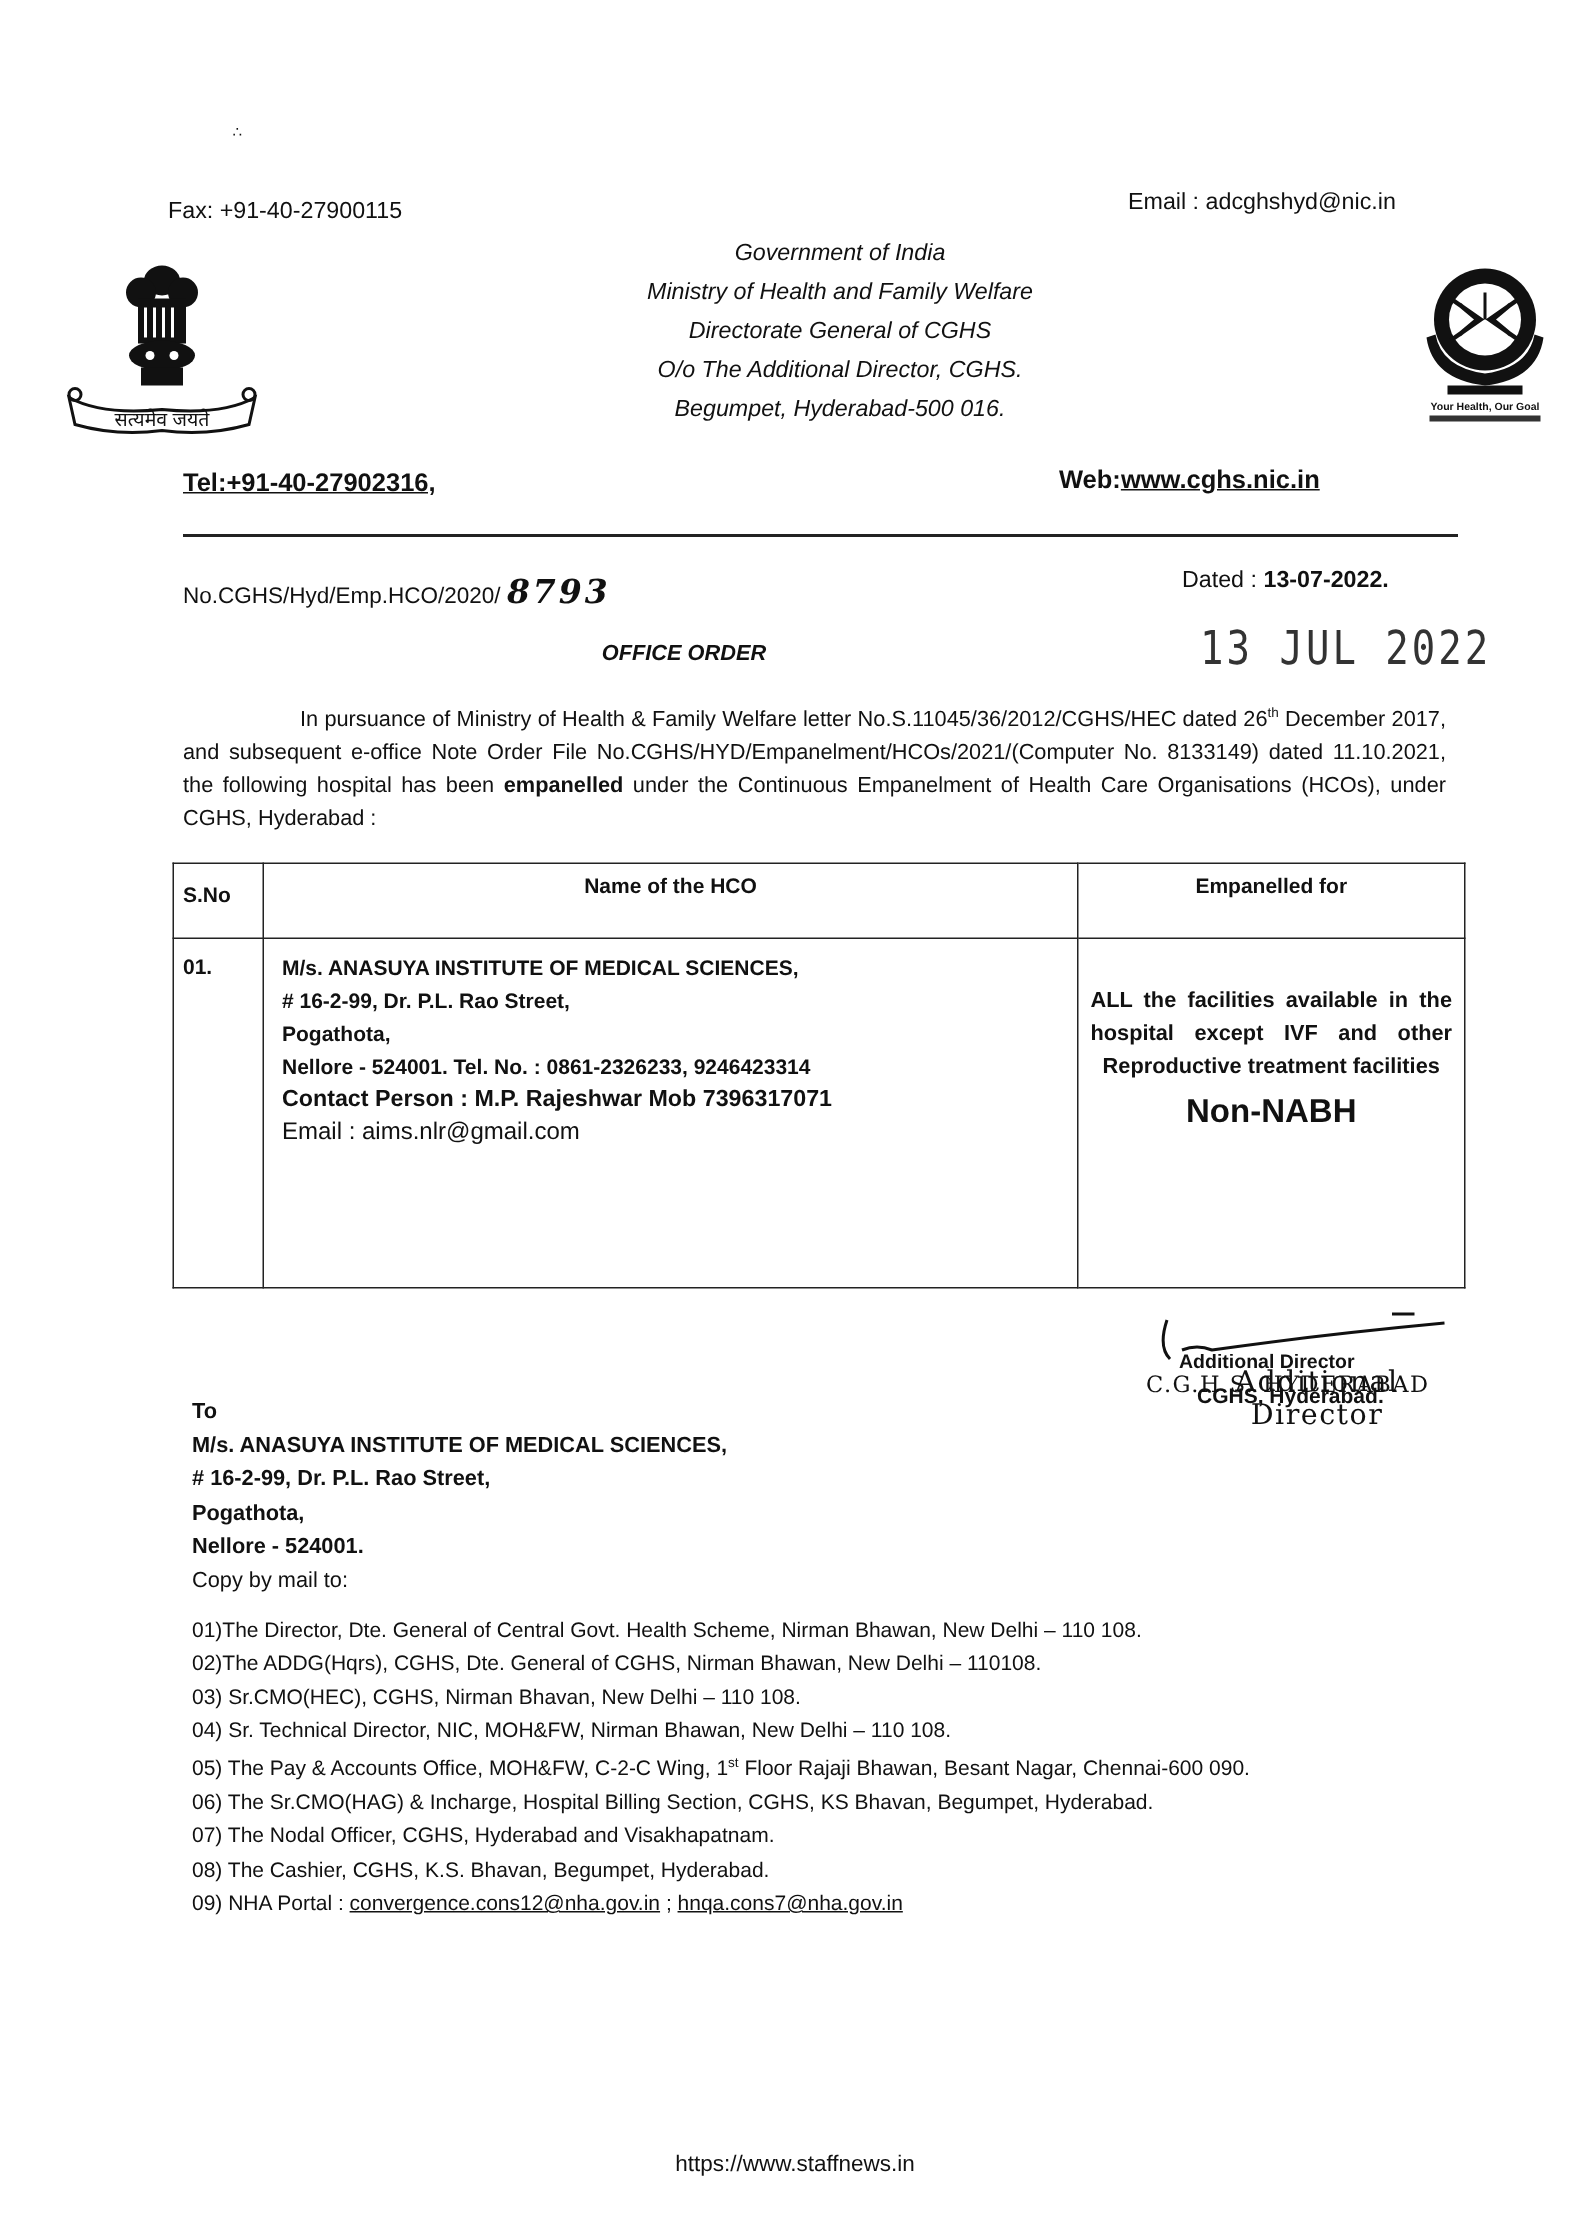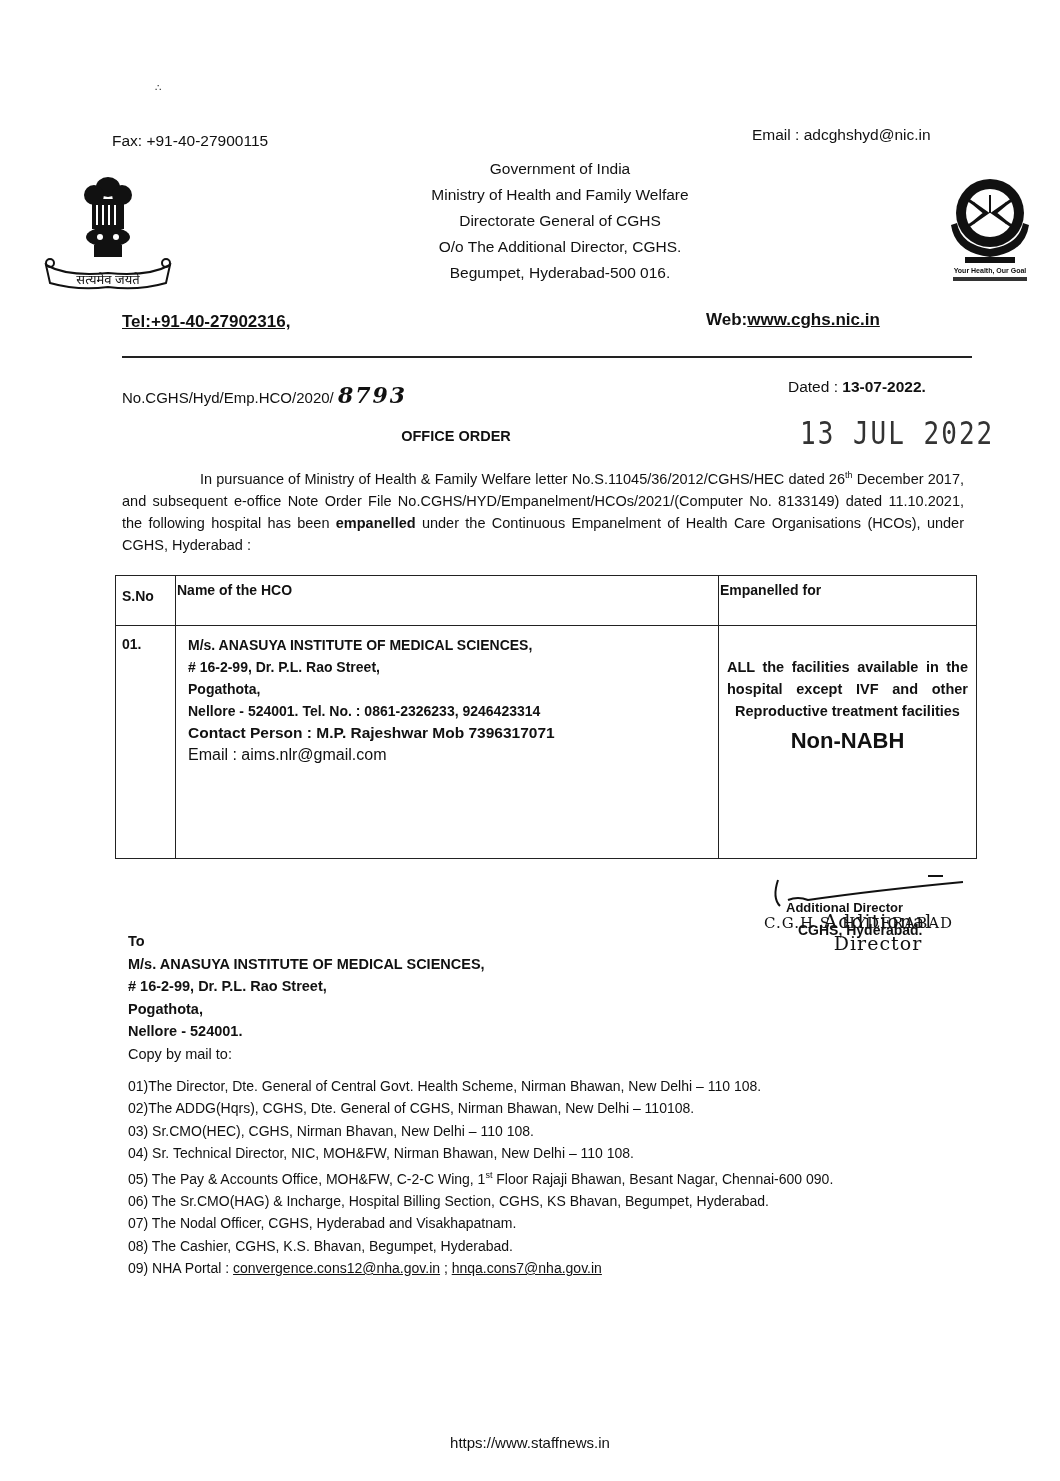--- a/index.html
+++ b/index.html
@@ -1,19 +1,19 @@
 <!DOCTYPE html>
 <html><head>
 <meta charset="utf-8">
 <style>
   html, body { margin: 0; padding: 0; background: #ffffff; }
   body { width: 1060px; height: 1481px; position: relative; overflow: hidden;
          font-family: "Liberation Sans", sans-serif; color: #111; }
   .abs { position: absolute; }
-  .center { text-align: center; }
+  .center { text-align: center; font-style: italic; }
   .bold { font-weight: bold; }
   .specks { left: 155px; top: 82px; font-size: 10px; }
   .fax { left: 112px; top: 132px; font-size: 15.5px; }
   .email { left: 752px; top: 126px; font-size: 15.5px; }
   .hdr-block { left: 360px; top: 156px; width: 400px; }
   .hdr-block div { font-size: 15.5px; line-height: 26px; }
   .emblem { left: 38px; top: 165px; width: 140px; height: 125px; text-align: right; }
   .cghs-logo { left: 945px; top: 165px; width: 90px; height: 125px; }
   .tel { left: 122px; top: 312px; font-size: 17px; font-weight: bold; text-decoration: underline; }
   .web { left: 706px; top: 310px; font-size: 17px; font-weight: bold; }
@@ -21,21 +21,21 @@
   .rule { left: 122px; top: 356px; width: 850px; height: 2px; background: #222; }
   .refno { left: 122px; top: 382px; font-size: 15px; }
   .hand { font-family: "DejaVu Serif", serif; font-style: italic; font-size: 22px; letter-spacing: 2px; font-weight: bold; }
   .dated { left: 788px; top: 378px; font-size: 15.5px; }
   .stamp { left: 800px; top: 418px; font-size: 26px; font-family: "DejaVu Sans Mono", monospace; color: #333; letter-spacing: 2px; transform: scaleY(1.2); }
   .order-title { left: 0; top: 428px; width: 912px; font-size: 14.5px; font-weight: bold; }
   .para { left: 122px; top: 464px; width: 842px; font-size: 14.5px; line-height: 22px; text-align: justify; }
   .para .indent { display: inline-block; width: 78px; }
   table.hco { position: absolute; left: 115px; top: 575px; width: 862px; border-collapse: collapse; }
   table.hco td, table.hco th { border: 1.5px solid #222; vertical-align: top; font-size: 14px; }
-  table.hco th { height: 36px; font-weight: bold; text-align: left; padding-top: 6px; }
+  table.hco th { height: 36px; font-weight: bold; text-align: center; padding-top: 6px; }
   table.hco th.sno { width: 52px; text-align: left; padding-left: 6px; padding-top: 12px; }
   table.hco th.name { width: 540px; }
   table.hco td { height: 194px; }
   td.sno-cell { padding: 10px 6px; font-weight: bold; }
   td.name-cell { padding: 8px 12px; }
   td.name-cell div { font-weight: bold; line-height: 22px; white-space: nowrap; }
   td.name-cell .big { font-size: 15.5px; }
   td.name-cell .mail { font-weight: normal; font-size: 16px; }
   td.emp-cell { padding: 30px 8px 8px 8px; text-align: center; }
   td.emp-cell .fac { font-weight: bold; font-size: 14.5px; line-height: 22px; text-align: justify; text-align-last: justify; }

